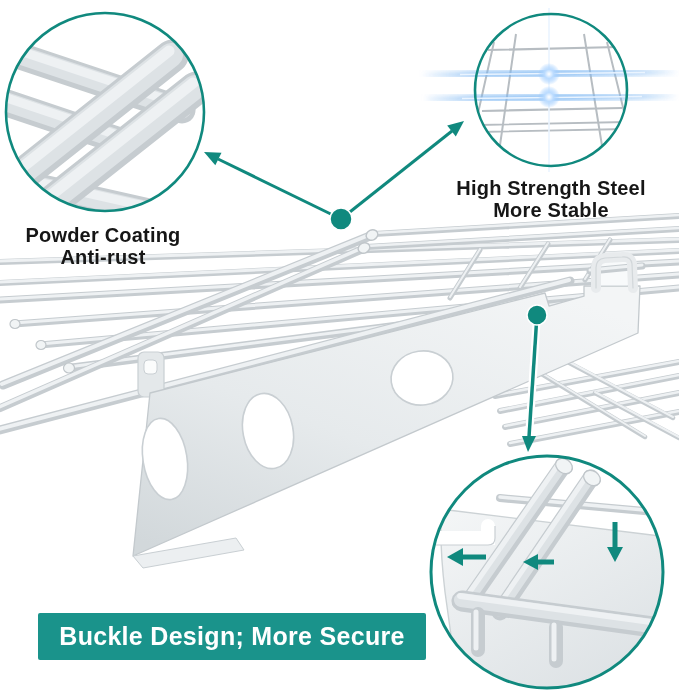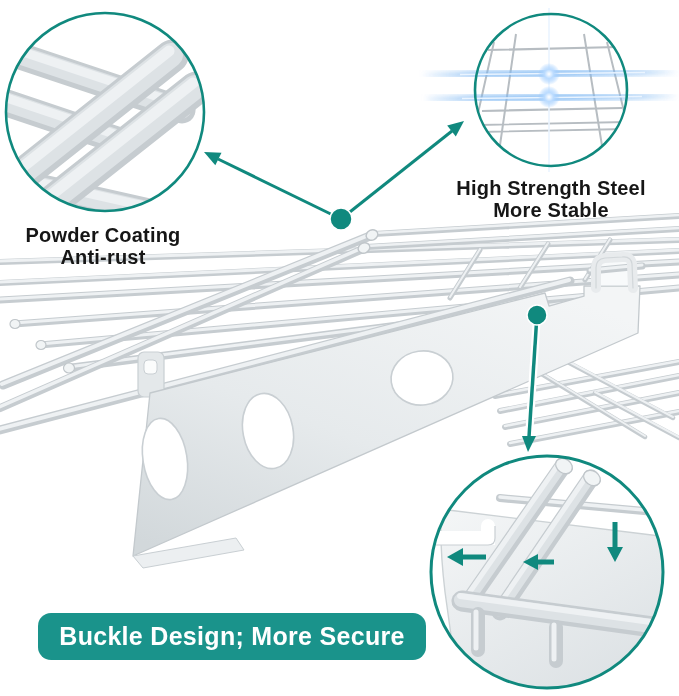--- a/index.html
+++ b/index.html
@@ -2,21 +2,21 @@
 <html style="--teal: #10897e; --banner-teal: #1a938b;"><head>
 <meta charset="utf-8">
 <style>
   html,body{margin:0;padding:0;background:#ffffff;}
   .stage{position:relative;width:679px;height:696px;background:#fff;overflow:hidden;
          font-family:"Liberation Sans",sans-serif;}
   .stage svg{position:absolute;left:0;top:0;z-index:2;}
   .callout-label{position:absolute;z-index:3;text-align:center;color:#161616;
                  font-weight:bold;font-size:20px;line-height:22px;letter-spacing:.2px;}
   .banner{position:absolute;z-index:1;left:38px;top:613px;width:388px;height:47px;
-          background:var(--banner-teal);border-radius:13px;display:flex;align-items:center;
+          background:var(--banner-teal);border-radius:2px;display:flex;align-items:center;
           justify-content:center;color:#fff;font-weight:bold;font-size:25px;letter-spacing:.3px;}
   
   .rodB{stroke:#c6ccd0;fill:none;stroke-linecap:round;}
   .rodH{stroke:#eef1f3;fill:none;stroke-linecap:round;}
   .rodM{stroke:#dde2e5;fill:none;stroke-linecap:round;}
   .teal-s{stroke:var(--teal);fill:none;}
   .teal-f{fill:var(--teal);}
   .grid{stroke:#b7bdc2;fill:none;}
 </style>
 </head>

